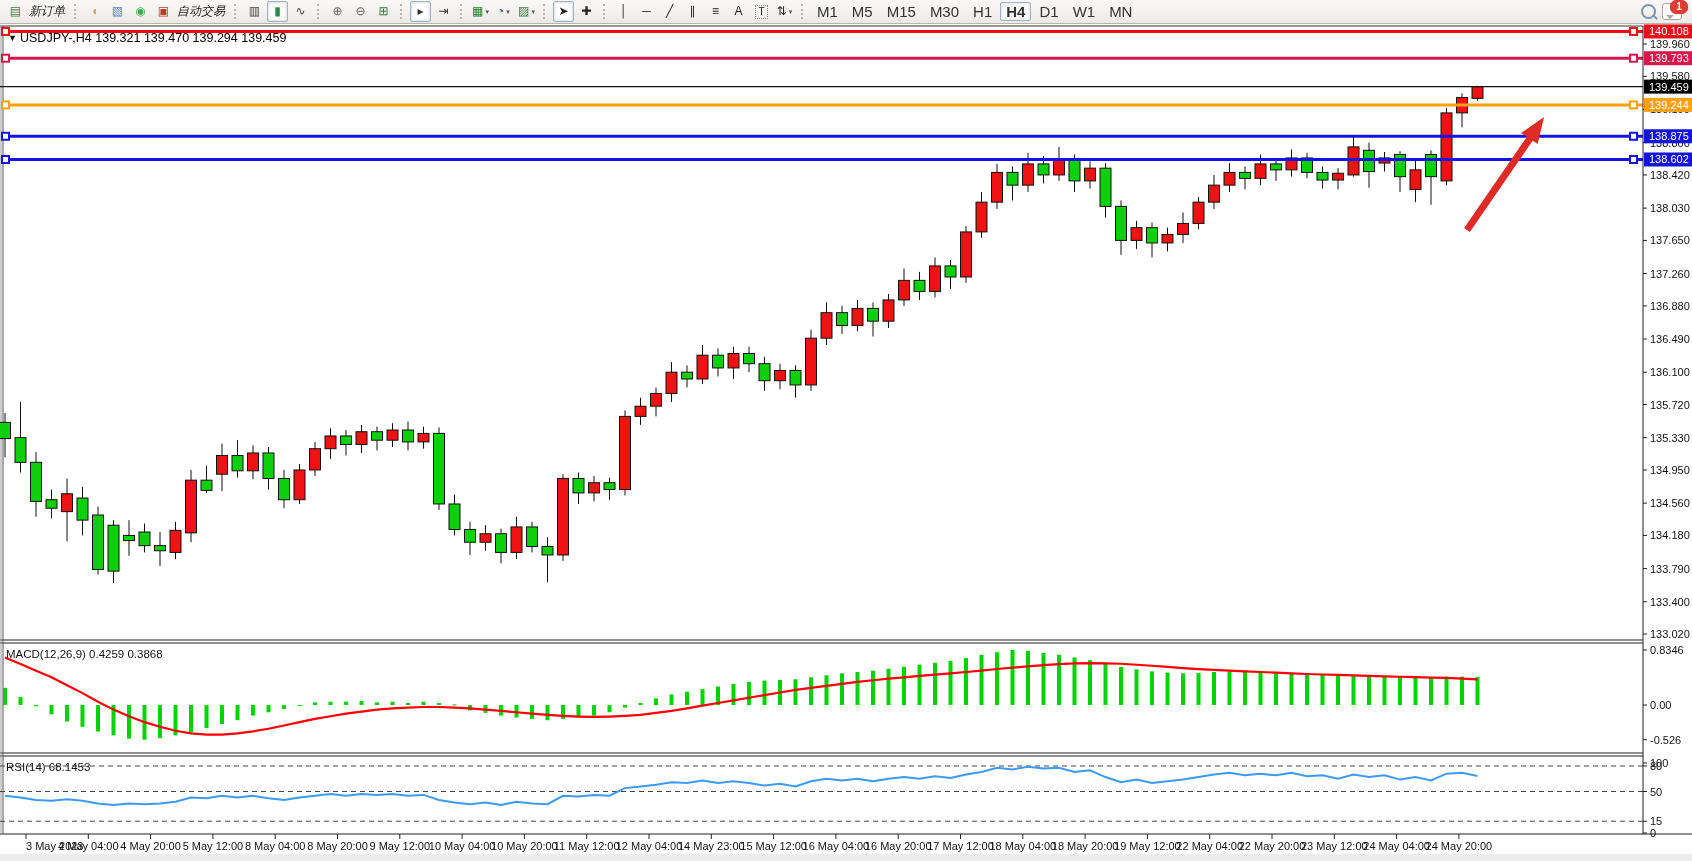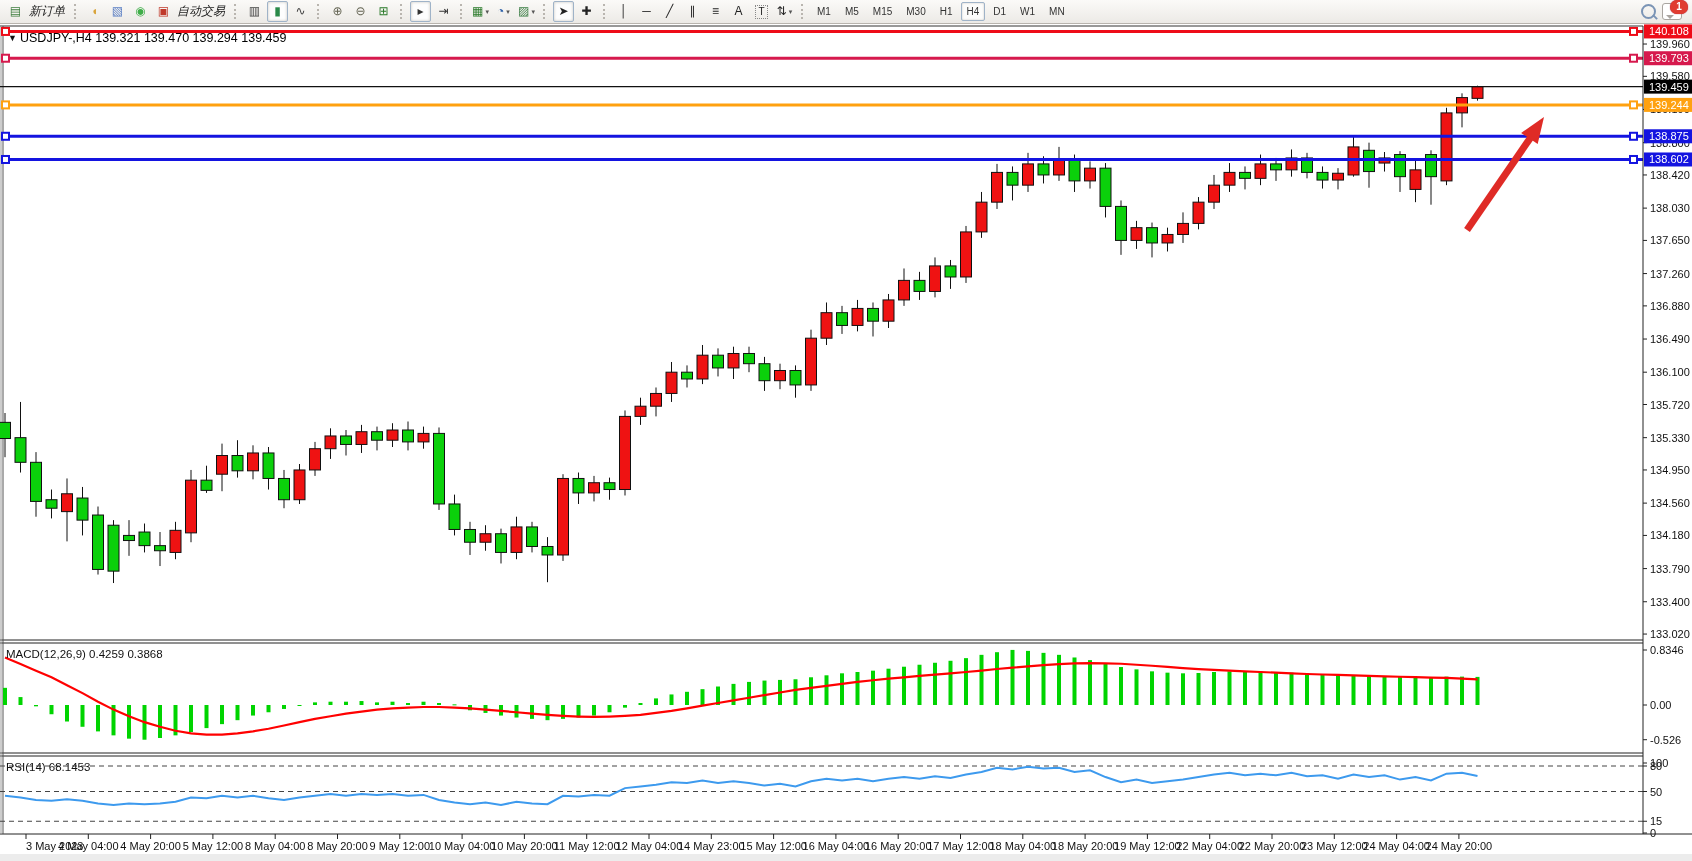--- a/index.html
+++ b/index.html
@@ -11,23 +11,23 @@
     display:flex;align-items:center;padding:0 4px;}
   .grp{display:flex;align-items:center;}
   .handle{width:2px;height:15px;border-left:2px dotted #b9b5af;margin:0 5px;}
   .tool{height:19px;min-width:19px;display:flex;align-items:center;justify-content:center;
     font-size:12px;line-height:19px;border:1px solid transparent;border-radius:2px;margin:0 1px;
     color:#444;cursor:default;user-select:none;}
   .tool.active{background:#fdfdfd;border-color:#9fb3c8;box-shadow:inset 0 0 3px #c7c3bd;}
   .tool .dd{font-size:7px;color:#555;margin-left:2px;}
   .tool .glyph.boxed{border:1px dotted #888;padding:0 2px;font-size:10px;line-height:12px;}
   .tlabel{font-size:12px;color:#222;margin:0 4px 0 2px;white-space:nowrap;font-style:italic;}
-  .tf{font-size:10px;color:#333;padding:0 5px;height:17px;line-height:17px;margin:0 1px;
+  .tf{font-size:15px;color:#333;padding:0 5px;height:17px;line-height:17px;margin:0 1px;
       border:1px solid transparent;border-radius:2px;}
-  .tf.active{background:#fcfcfb;border-color:#9fb3c8;box-shadow:inset 0 0 2px #c7c3bd;}
+  .tf.active{background:#fcfcfb;border-color:#9fb3c8;box-shadow:inset 0 0 2px #c7c3bd;font-weight:bold;}
   #tb-right{margin-left:auto;display:flex;align-items:center;gap:6px;padding-right:6px;}
   .mag{position:relative;width:11px;height:11px;border:2px solid #7b94b5;border-radius:50%;}
   .mag::after{content:"";position:absolute;left:9px;top:10px;width:6px;height:2px;
       background:#7b94b5;transform:rotate(45deg);}
   .bubble{position:relative;width:18px;height:15px;border:1px solid #a9a5a0;border-radius:3px;background:#fff;}
   .bubble::after{content:"";position:absolute;left:3px;bottom:-4px;border:4px solid transparent;
       border-top-color:#a9a5a0;}
   .badge{position:absolute;top:-4px;right:-7px;min-width:14px;height:14px;border-radius:8px;
       background:#e03c31;color:#fff;font-size:10px;font-weight:bold;text-align:center;
       line-height:14px;padding:0 2px;box-shadow:0 0 1px #902;}

